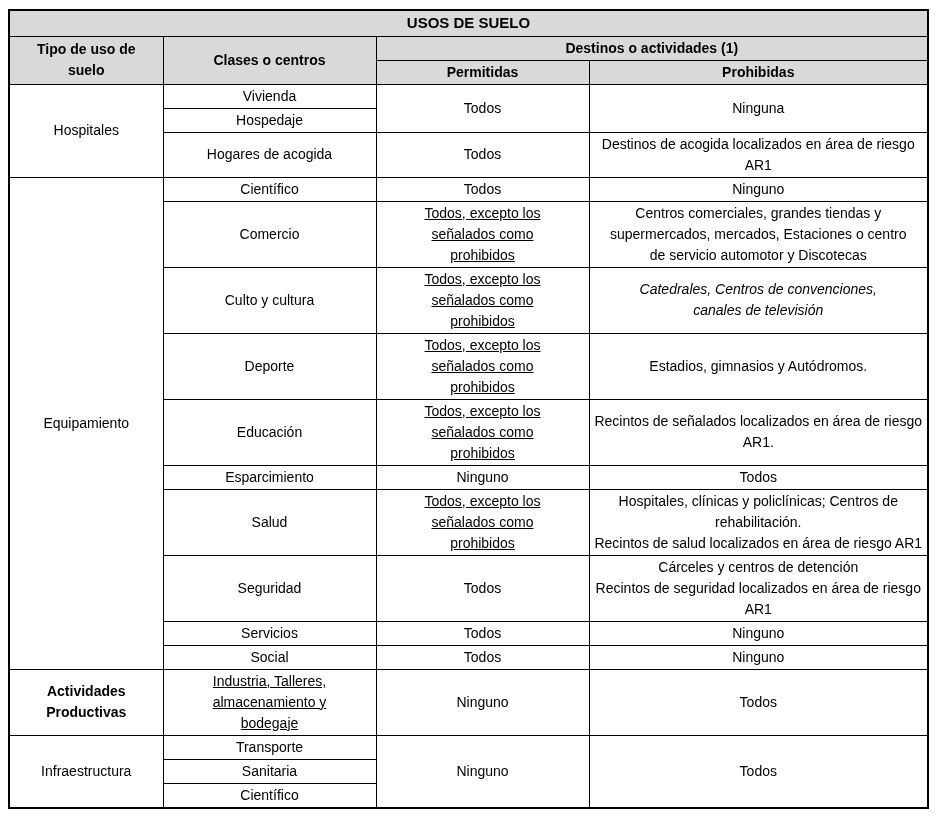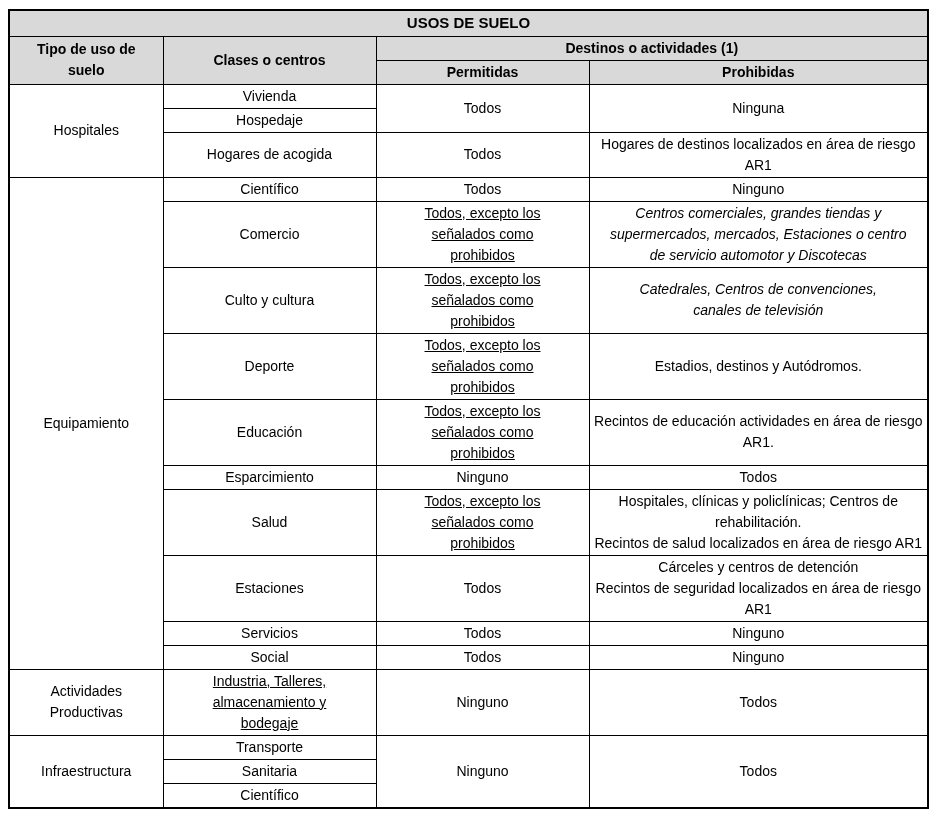--- a/index.html
+++ b/index.html
@@ -36,25 +36,25 @@
     font-weight: bold;
   }
   td.title-cell {
     font-size: 15px;
     padding: 2px 4px;
   }
   td.multiline {
     white-space: pre-line;
   }
   .cw { margin: 0 auto; }
-  .w90  { max-width: 90px;  }
+  .w90  { max-width: 90px; font-weight: bold;  }
   .w96  { max-width: 100px; }
   .w132 { max-width: 132px; text-decoration: underline; }
   .w252 { max-width: 252px; font-style: italic; }
-  .w304 { max-width: 304px; font-style: italic; }
+  .w304 { max-width: 304px; }
 </style>
 </head>
 <body style="background: rgb(255, 255, 255);">
 
 <div class="page">
   <table class="uds">
     <colgroup>
       <col style="width:154px">
       <col style="width:213px">
       <col style="width:213px">
@@ -83,21 +83,21 @@
       <td>Vivienda</td>
       <td rowspan="2">Todos</td>
       <td rowspan="2">Ninguna</td>
     </tr>
     <tr>
       <td>Hospedaje</td>
     </tr>
     <tr>
       <td>Hogares de acogida</td>
       <td>Todos</td>
-      <td>Hogares de destinos localizados en área de riesgo AR1</td>
+      <td>Destinos de acogida localizados en área de riesgo AR1</td>
     </tr>
 
     <tr>
       <td rowspan="10">Equipamiento</td>
       <td>Científico</td>
       <td>Todos</td>
       <td>Ninguno</td>
     </tr>
     <tr>
       <td>Comercio</td>
@@ -115,44 +115,44 @@
       </td>
       <td>
         <div class="cw w252">Catedrales, Centros de convenciones, canales de televisión</div>
       </td>
     </tr>
     <tr>
       <td>Deporte</td>
       <td>
         <div class="cw w132">Todos, excepto los señalados como prohibidos</div>
       </td>
-      <td>Estadios, destinos y Autódromos.</td>
+      <td>Estadios, gimnasios y Autódromos.</td>
     </tr>
     <tr>
       <td>Educación</td>
       <td>
         <div class="cw w132">Todos, excepto los señalados como prohibidos</div>
       </td>
-      <td>Recintos de educación actividades en área de riesgo AR1.</td>
+      <td>Recintos de señalados localizados en área de riesgo AR1.</td>
     </tr>
     <tr>
       <td>Esparcimiento</td>
       <td>Ninguno</td>
       <td>Todos</td>
     </tr>
     <tr>
       <td>Salud</td>
       <td>
         <div class="cw w132">Todos, excepto los señalados como prohibidos</div>
       </td>
       <td class="multiline">Hospitales, clínicas y policlínicas; Centros de rehabilitación.
 Recintos de salud localizados en área de riesgo AR1</td>
     </tr>
     <tr>
-      <td>Estaciones</td>
+      <td>Seguridad</td>
       <td>Todos</td>
       <td class="multiline">Cárceles y centros de detención
 Recintos de seguridad localizados en área de riesgo AR1</td>
     </tr>
     <tr>
       <td>Servicios</td>
       <td>Todos</td>
       <td>Ninguno</td>
     </tr>
     <tr>

